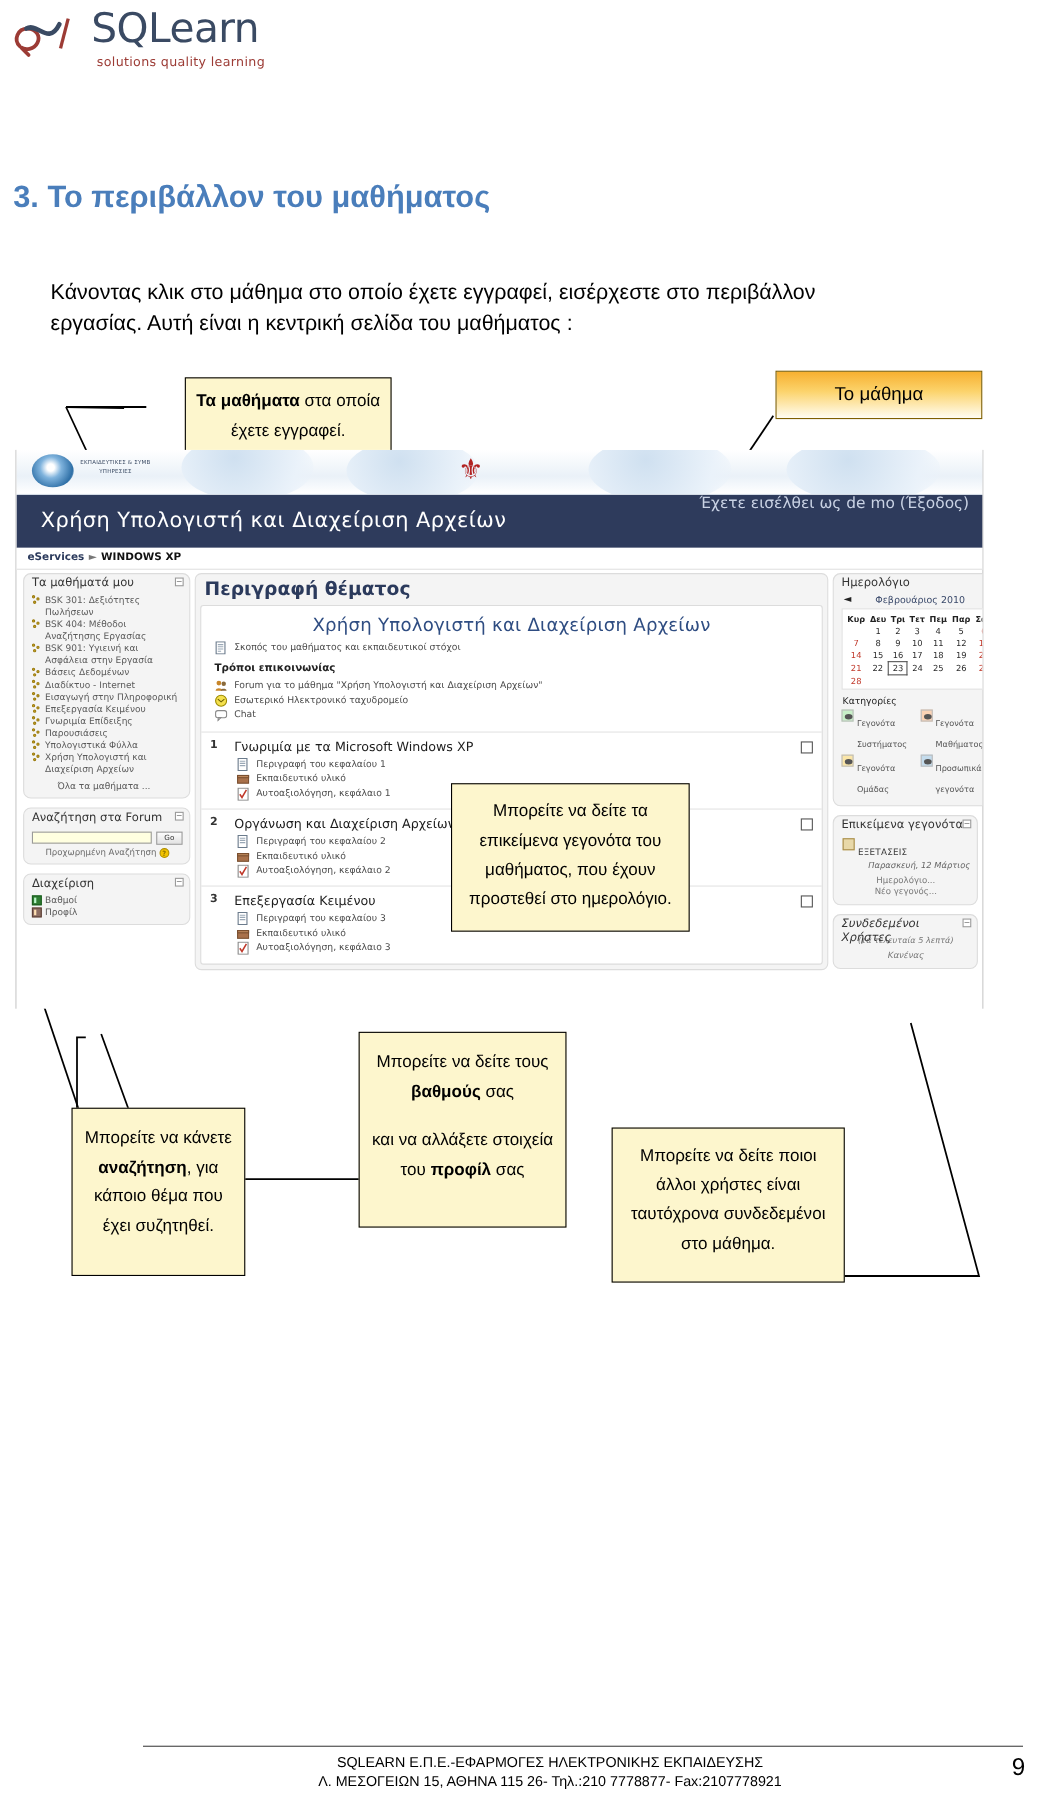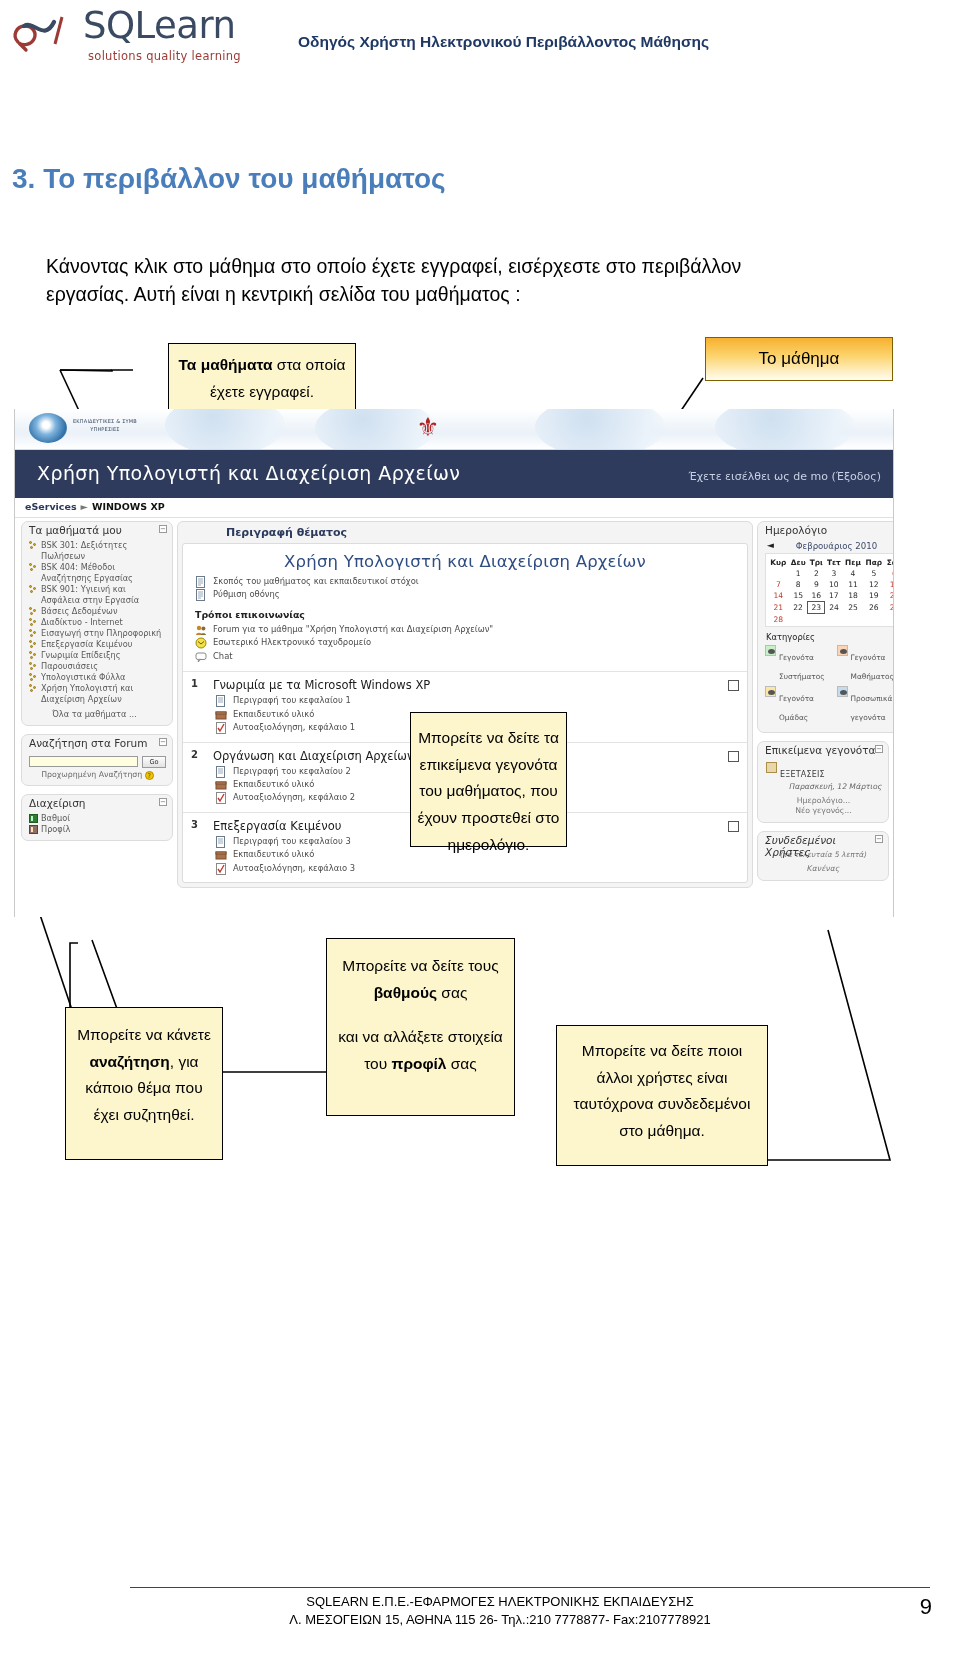--- a/index.html
+++ b/index.html
@@ -105,22 +105,22 @@
 
   #shot-title-bar {
     position: absolute; left: 0; top: 41px; width: 880px; height: 48px;
     background: #2e3b5c;
   }
   #shot-course-title {
     position: absolute; left: 22px; top: 12px;
     font-size: 19px; color: #ffffff; letter-spacing: .4px;
   }
   #shot-login-info {
-    position: absolute; right: 14px; top: 20px;
-    font-size: 11px; color: #c9d2e4;
+    position: absolute; right: 14px; top: 0;
+    font-size: 14px; color: #c9d2e4;
   }
 
   #shot-crumbbar {
     position: absolute; left: 0; top: 89px; width: 880px; height: 20px;
     background: #ffffff; border-bottom: 1px solid #e1e1e1;
   }
   #shot-crumbs {
     position: absolute; left: 10px; top: 3px;
     font-size: 9.5px; color: #2b3a5c; font-weight: bold;
   }
@@ -157,23 +157,22 @@
   #col-left  { position: absolute; left: 6px;  top: 112px; width: 120px; }
   #col-mid   { position: absolute; left: 162px; top: 112px; width: 576px; }
   #col-right { position: absolute; left: 742px; top: 112px; width: 132px; }
 
   
   #topic-outer {
     position: relative; width: 576px; border: 1px solid #dcdcdc;
     background: #f4f4f4; border-radius: 6px;
   }
   #topic-head {
-    font-size: 11px; font-weight: bold; color: #2b3a5c;
+    font-size: 17px; font-weight: bold; color: #2b3a5c;
     padding: 4px 0 4px 8px;
-    margin-left: 40px;
   }
   #topic-inner {
     background: #ffffff; border: 1px solid #dcdcdc; margin: 0 4px 4px 4px;
     border-radius: 3px;
   }
   #topic-zero { padding: 6px 10px 8px 10px; }
   #topic-bigtitle {
     text-align: center; font-size: 16.5px; color: #2f4d82; letter-spacing: .2px;
     margin: 2px 0 4px 0;
   }
@@ -274,21 +273,20 @@
 <div id="page-header">
   <div id="logo-wrap">
     <svg id="logo-mark" viewBox="0 0 72 44">
       <path d="M8 30 C2 24 6 14 15 14 C23 14 27 21 24 27 C21 33 13 34 9 31 L16 38" fill="none" stroke="#9c3b35" stroke-width="3.4" stroke-linecap="round"></path>
       <path d="M14 14 C24 8 34 30 44 10" fill="none" stroke="#3a4a63" stroke-width="4.2" stroke-linecap="round"></path>
       <path d="M45 32 L52 5" fill="none" stroke="#9c3b35" stroke-width="3"></path>
     </svg>
     <div id="logo-text">SQLearn</div>
     <div id="logo-tag">solutions quality learning</div>
   </div>
-  <div id="guide-title">Οδηγός Χρήστη Ηλεκτρονικού Περιβάλλοντος Μάθησης</div>
 </div>
 
 <div id="section-heading">3. Το περιβάλλον του μαθήματος</div>
 <div id="intro-para">Κάνοντας κλικ στο μάθημα στο οποίο έχετε εγγραφεί, εισέρχεστε στο περιβάλλον εργασίας. Αυτή είναι η κεντρική σελίδα του μαθήματος :</div>
 
 <svg class="leader">
 
   <polyline points="133,370 112,370 112,371 60,370" fill="none" stroke="#000" stroke-width="1.6"></polyline>
   <polyline points="112,370 60,370" fill="none" stroke="#000" stroke-width="1.6"></polyline>
   <line x1="60" y1="370" x2="130" y2="520" stroke="#000" stroke-width="1.6"></line>
@@ -488,30 +486,20 @@
 
           <div class="res-row">
             <svg class="res-ico" viewBox="0 0 12 12">
               <rect x="1.5" y="0.5" width="8" height="11" fill="#fff" stroke="#6b7b8c"></rect>
               <line x1="3" y1="3" x2="8" y2="3" stroke="#9aa8b6"></line>
                 <line x1="3" y1="5" x2="8" y2="5" stroke="#9aa8b6"></line>
               <line x1="3" y1="7" x2="8" y2="7" stroke="#9aa8b6"></line>
                 <line x1="3" y1="9" x2="6" y2="9" stroke="#9aa8b6"></line>
             </svg>
             <span>Σκοπός του μαθήματος και εκπαιδευτικοί στόχοι</span>
-          </div>
-          <div class="res-row">
-            <svg class="res-ico" viewBox="0 0 12 12">
-              <rect x="1.5" y="0.5" width="8" height="11" fill="#fff" stroke="#6b7b8c"></rect>
-              <line x1="3" y1="3" x2="8" y2="3" stroke="#9aa8b6"></line>
-                <line x1="3" y1="5" x2="8" y2="5" stroke="#9aa8b6"></line>
-              <line x1="3" y1="7" x2="8" y2="7" stroke="#9aa8b6"></line>
-                <line x1="3" y1="9" x2="6" y2="9" stroke="#9aa8b6"></line>
-            </svg>
-            <span>Ρύθμιση οθόνης</span>
           </div>
 
           <div class="sub-head">Τρόποι επικοινωνίας</div>
 
           <div class="res-row">
             <svg class="res-ico" viewBox="0 0 12 12">
               <circle cx="4" cy="4" r="2.2" fill="#c8862a"></circle>
                 <circle cx="8.4" cy="4.6" r="2" fill="#8a6a3a"></circle>
               <path d="M1 11 C1 8 7 8 7 11 Z" fill="#c8862a"></path>
                 <path d="M5.6 11 C5.6 8.6 11 8.6 11 11 Z" fill="#8a6a3a"></path>
@@ -753,21 +741,21 @@
         <span class="collapse">−</span>
       </div>
       <div class="block-body">
         <div class="ev-link" style="font-size:7.4px;">(τα τελευταία 5 λεπτά)</div>
         <div class="ev-link" style="margin-top:3px;">Κανένας</div>
       </div>
     </div>
   </div>
 </div>
 
-<div class="callout" style="left:410px; top:712px; width:157px; height:135px; padding-top:12px;">
+<div class="callout" style="left:410px; top:712px; width:217px; height:135px; padding-top:12px;">
   <span>Μπορείτε να δείτε τα επικείμενα γεγονότα του μαθήματος, που έχουν προστεθεί στο ημερολόγιο.</span>
 </div>
 
 <div class="callout" style="left:65px; top:1007px; width:158px; height:153px; padding-top:14px;">
   <span>Μπορείτε να κάνετε </span><span style="font-weight:bold">αναζήτηση</span><span>, για κάποιο θέμα που έχει συζητηθεί.</span>
 </div>
 
 <div class="callout" style="left:326px; top:938px; width:189px; height:178px; padding-top:14px;">
   <span>Μπορείτε να δείτε τους </span><span style="font-weight:bold">βαθμούς</span><span> σας</span>
   <div style="height:18px"></div>

